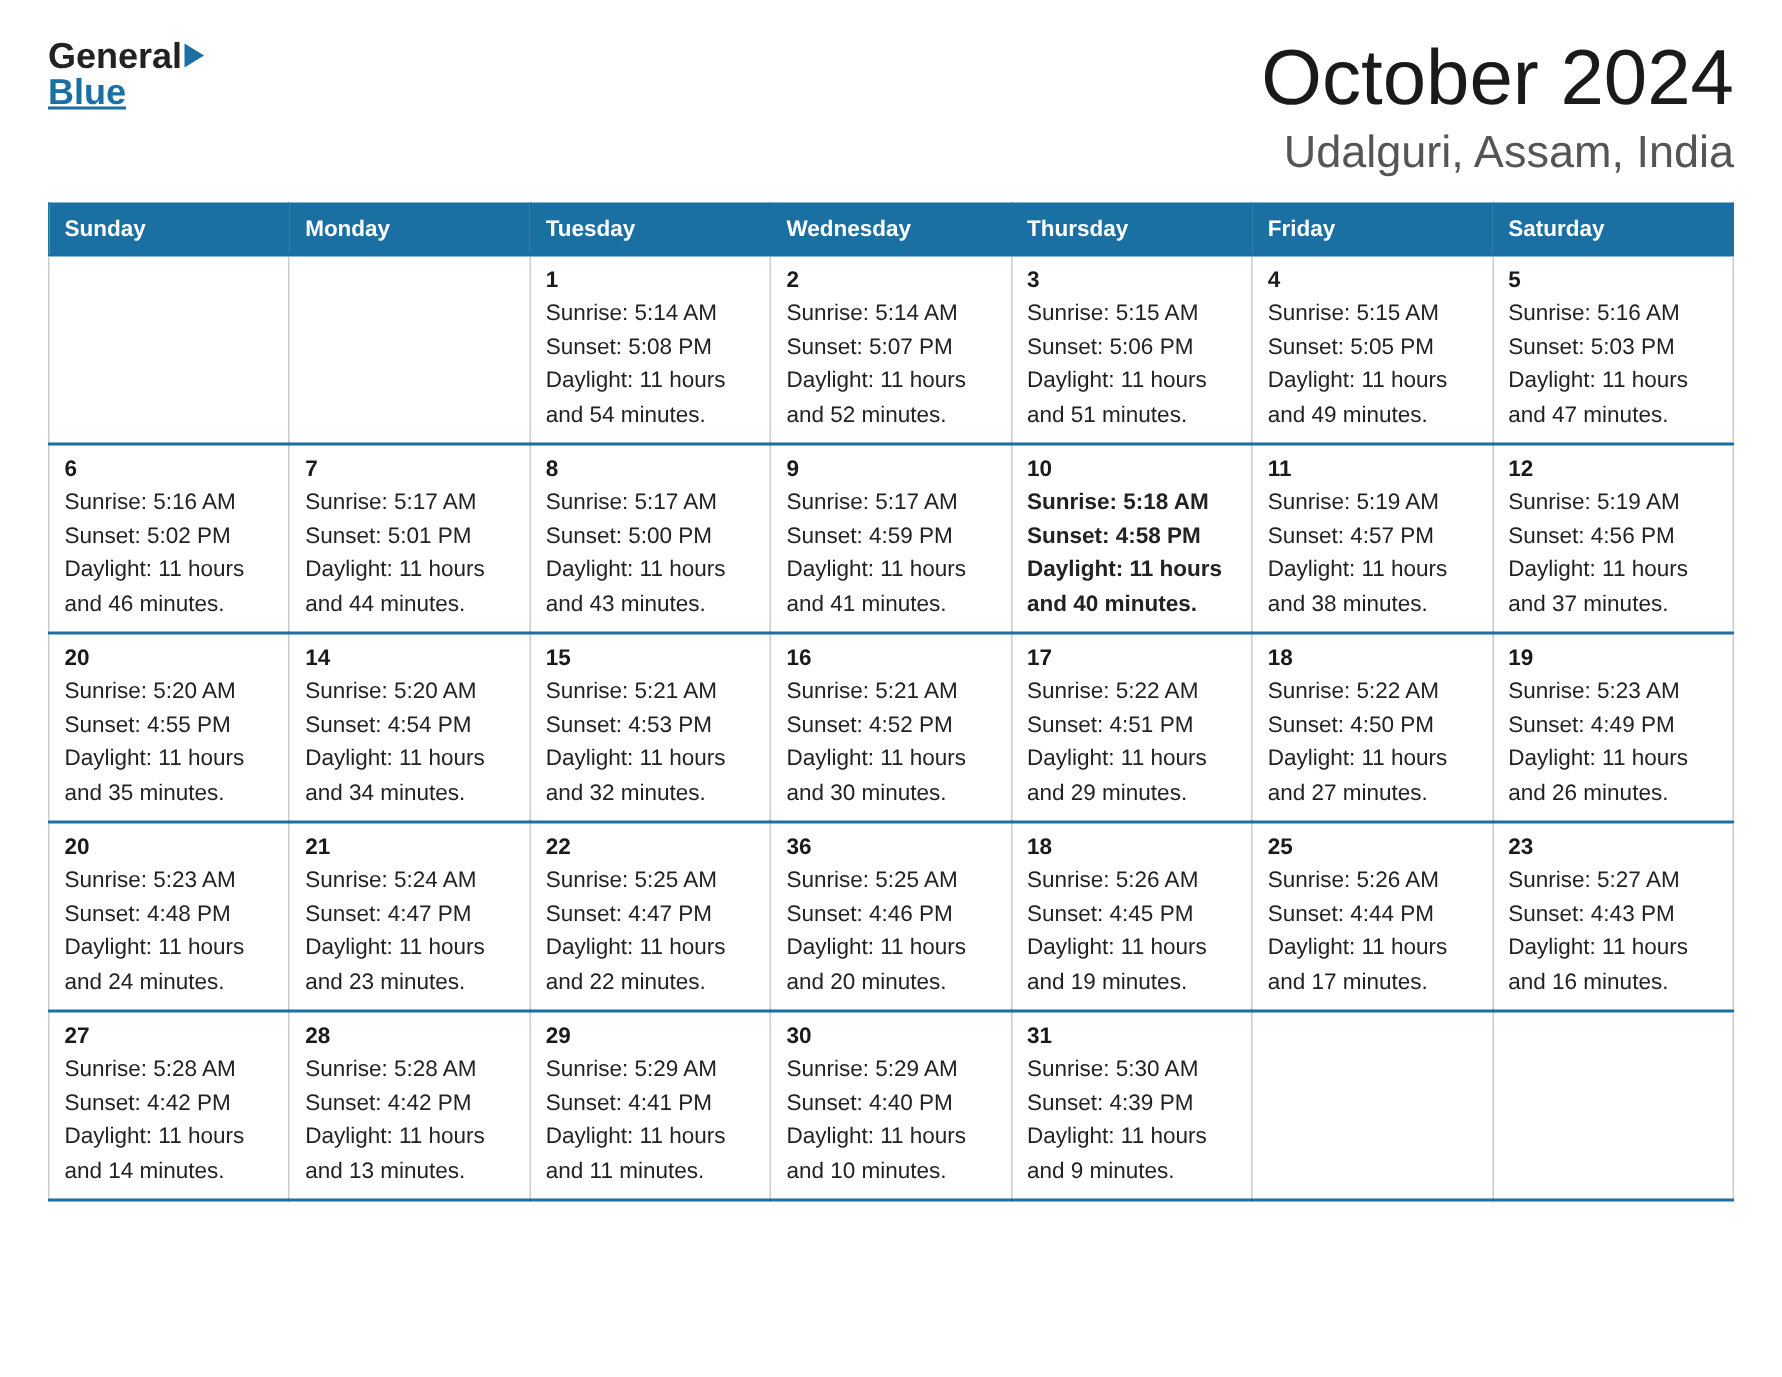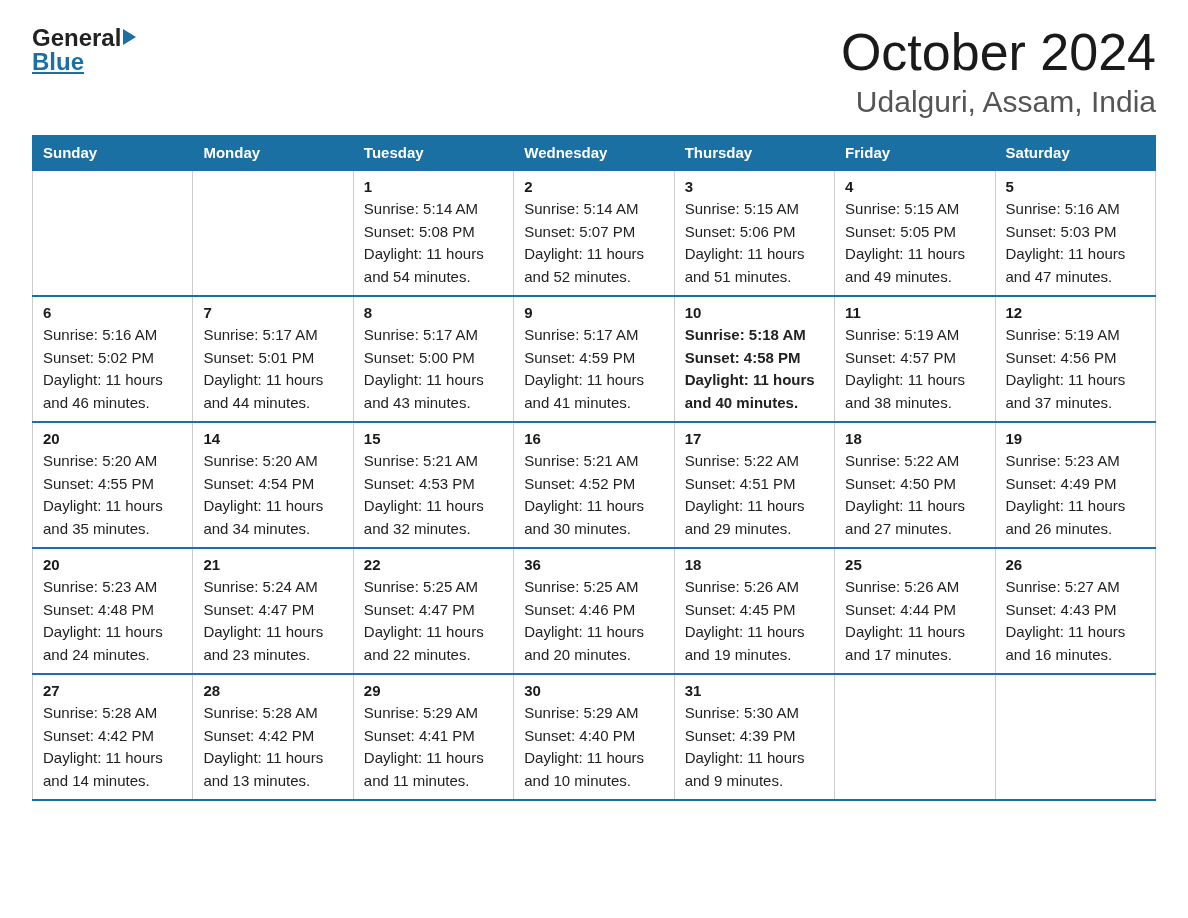--- a/index.html
+++ b/index.html
@@ -312,21 +312,21 @@
 and 19 minutes.</div>
         </td>
         <td>
           <span class="day-num">25</span>
           <div class="day-info" style="white-space: pre-line;">Sunrise: 5:26 AM
 Sunset: 4:44 PM
 Daylight: 11 hours
 and 17 minutes.</div>
         </td>
         <td>
-          <span class="day-num">26</span>
+          <span class="day-num">23</span>
           <div class="day-info" style="white-space: pre-line;">Sunrise: 5:27 AM
 Sunset: 4:43 PM
 Daylight: 11 hours
 and 16 minutes.</div>
         </td>
       </tr>
       <tr>
         <td>
           <span class="day-num">27</span>
           <div class="day-info" style="white-space: pre-line;">Sunrise: 5:28 AM

